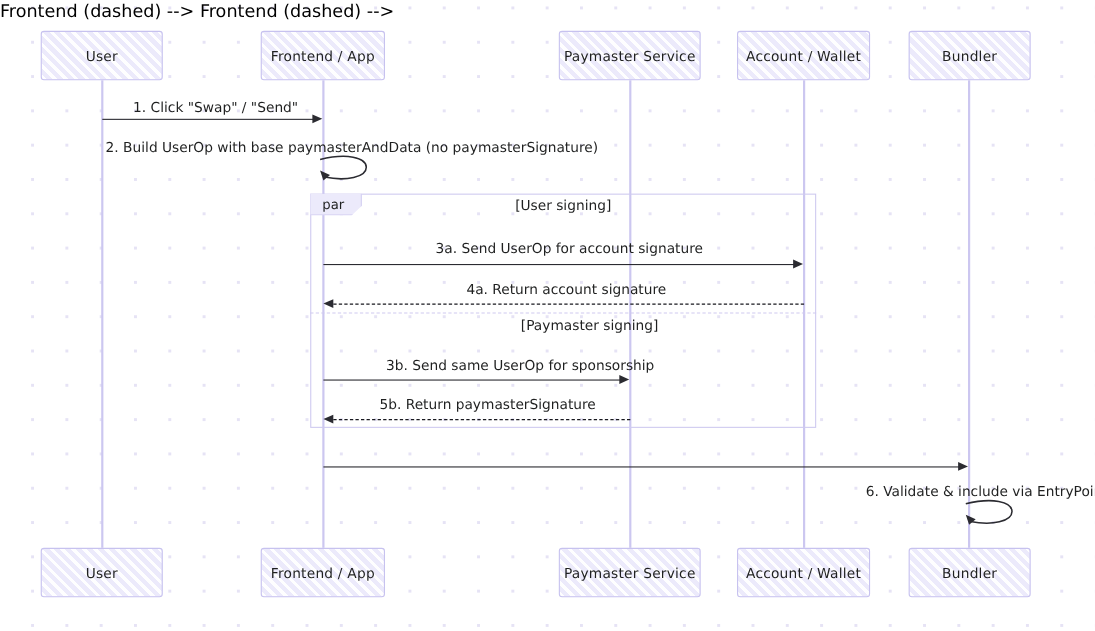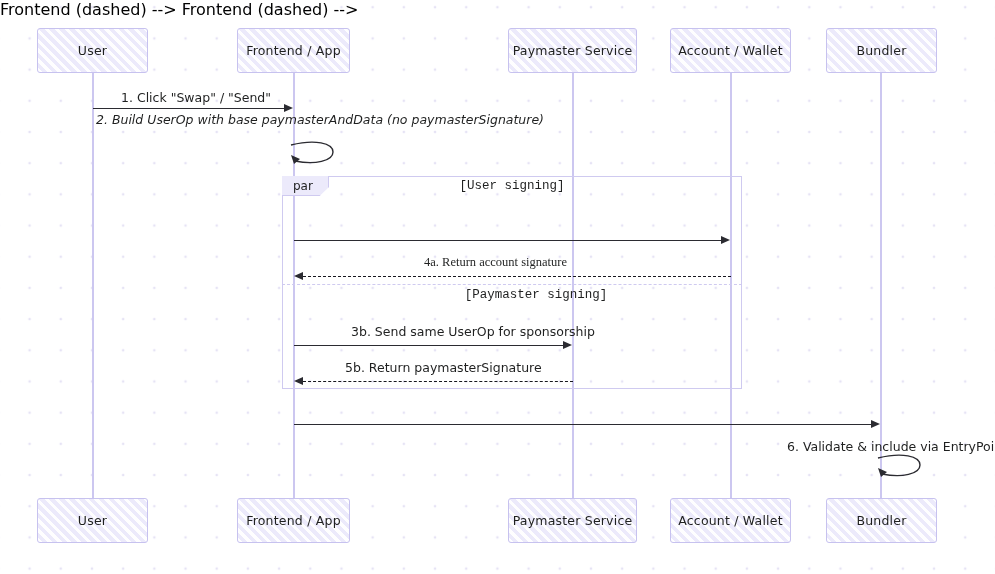--- a/index.html
+++ b/index.html
@@ -76,21 +76,20 @@
     position: absolute;
     height: 0;
     border-top: 1.4px dashed #cfcaf0;
   }
   .frag-title {
     position: absolute;
     font-size: 12.5px;
     color: #1f2020;
     white-space: nowrap;
     text-align: center;
-    font-family: Liberation Mono, monospace;
   }
 
   
   .msg-label {
     position: absolute;
     font-size: 12.5px;
     color: #1f2020;
     white-space: nowrap;
   }
   .msg-line {
@@ -148,41 +147,42 @@
   <div class="actor-box" style="left:826px; top:28px; width:111px; height:45px;">
     <span class="actor-label">Bundler</span>
   </div>
 
   
   <div class="msg-label" style="left:121px; top:90px;">1. Click "Swap" / "Send"</div>
   <div class="msg-line solid" style="left:93px; top:108px; width:192px;"></div>
   <div class="arrow-head right" style="left:284px; top:103.5px;"></div>
 
   
-  <div class="msg-label" style="left:96px; top:112px;font-style:italic;">2. Build UserOp with base paymasterAndData (no paymasterSignature)</div>
+  <div class="msg-label" style="left:96px; top:126px;">2. Build UserOp with base paymasterAndData (no paymasterSignature)</div>
   <div class="self-loop" style="left:289px; top:141px;">
     <svg width="50" height="26" viewBox="0 0 50 26">
       <path d="M2,4 C26,-2 44,2 44,11 C44,20 26,24 6,20" fill="none" stroke="#2b2b31" stroke-width="1.4"></path>
       <polygon points="2,14 11,18 5,23" fill="#2b2b31"></polygon>
     </svg>
   </div>
 
   
   <div class="frag-box" style="left:282px; top:176px; width:460px; height:213px;"></div>
   <div class="frag-tab" style="left:282px; top:176px; width:47px; height:20px;"></div>
   <div class="frag-tab-text" style="left:293px; top:179px;">par</div>
 
   <div class="frag-title" style="left:282px; top:179px; width:460px;">[User signing]</div>
 
   
+  <div class="msg-label" style="left:396px; top:218px;">3a. Send UserOp for account signature</div>
   <div class="msg-line solid" style="left:294px; top:240px; width:428px;"></div>
   <div class="arrow-head right" style="left:721px; top:235.5px;"></div>
 
    Frontend (dashed) --&gt;
-  <div class="msg-label" style="left:424px; top:255px;font-family:Liberation Serif, serif;">4a. Return account signature</div>
+  <div class="msg-label" style="left:424px; top:255px;">4a. Return account signature</div>
   <div class="msg-line dashed" style="left:303px; top:276px; width:428px;"></div>
   <div class="arrow-head left" style="left:294px; top:271.5px;"></div>
 
   
   <div class="frag-divider" style="left:282px; top:284px; width:460px;"></div>
 
   <div class="frag-title" style="left:282px; top:288px; width:508px;">[Paymaster signing]</div>
 
   
   <div class="msg-label" style="left:322px; top:324px;margin-left:29px;">3b. Send same UserOp for sponsorship</div>

